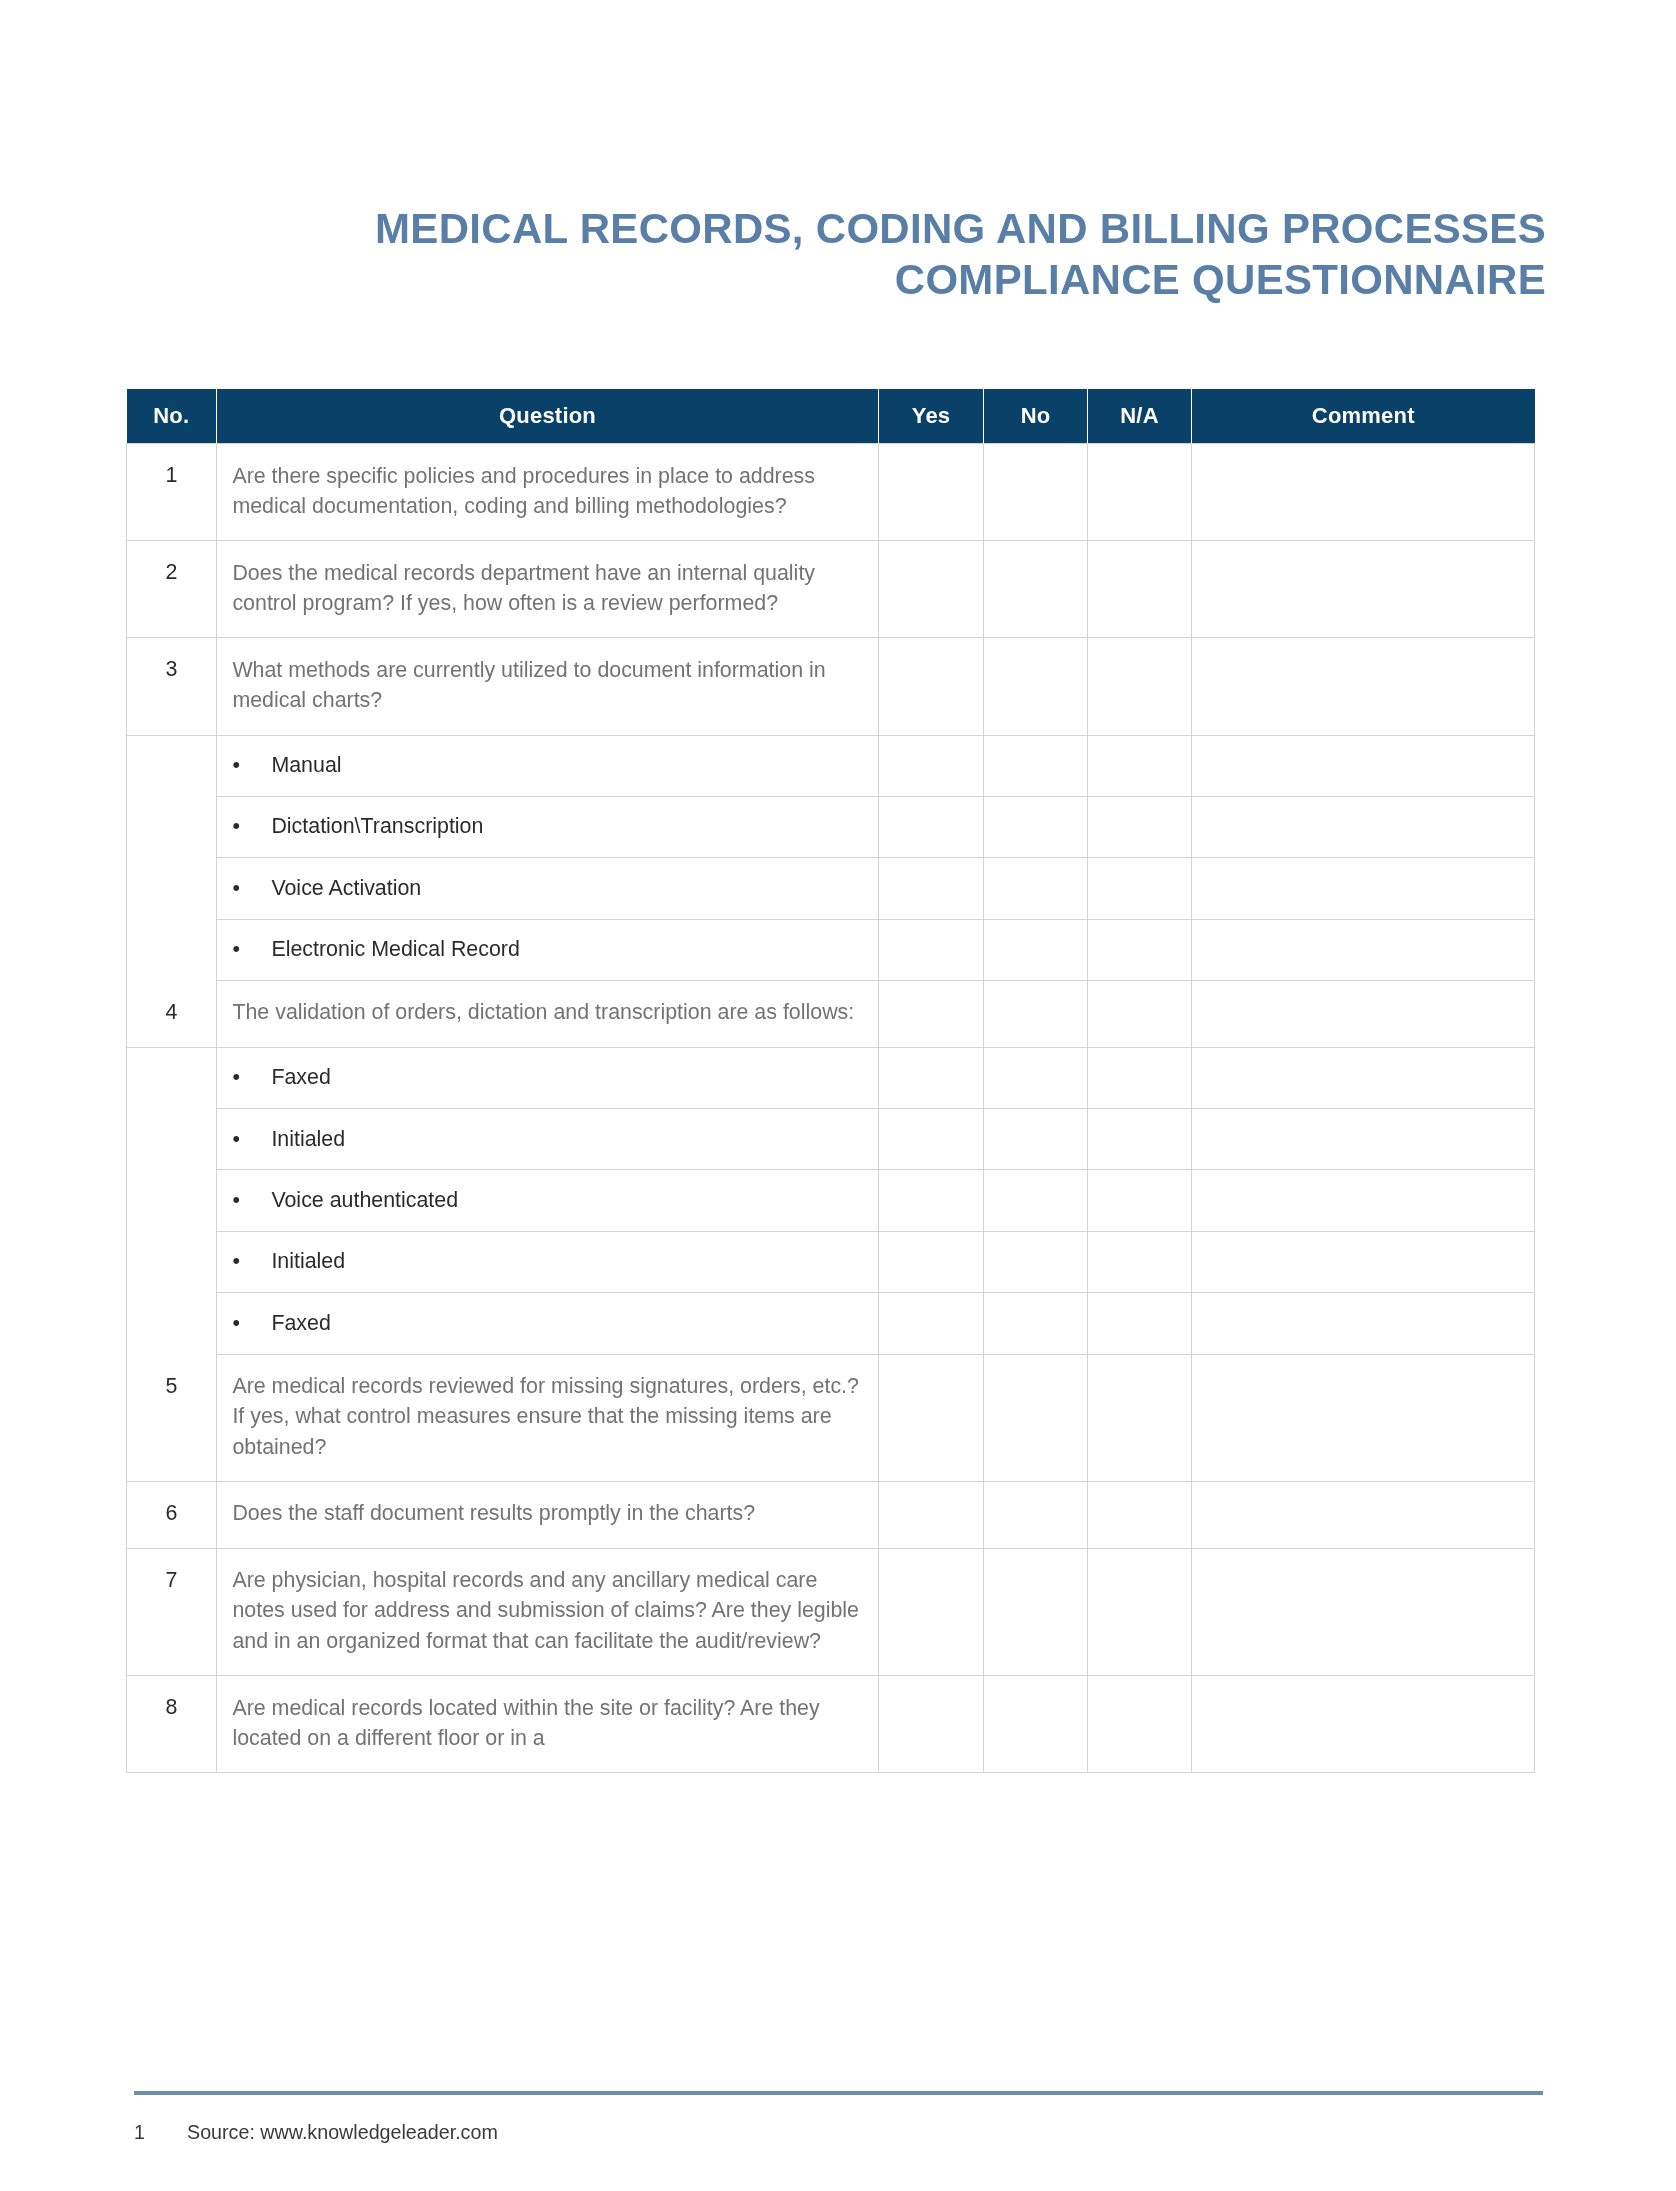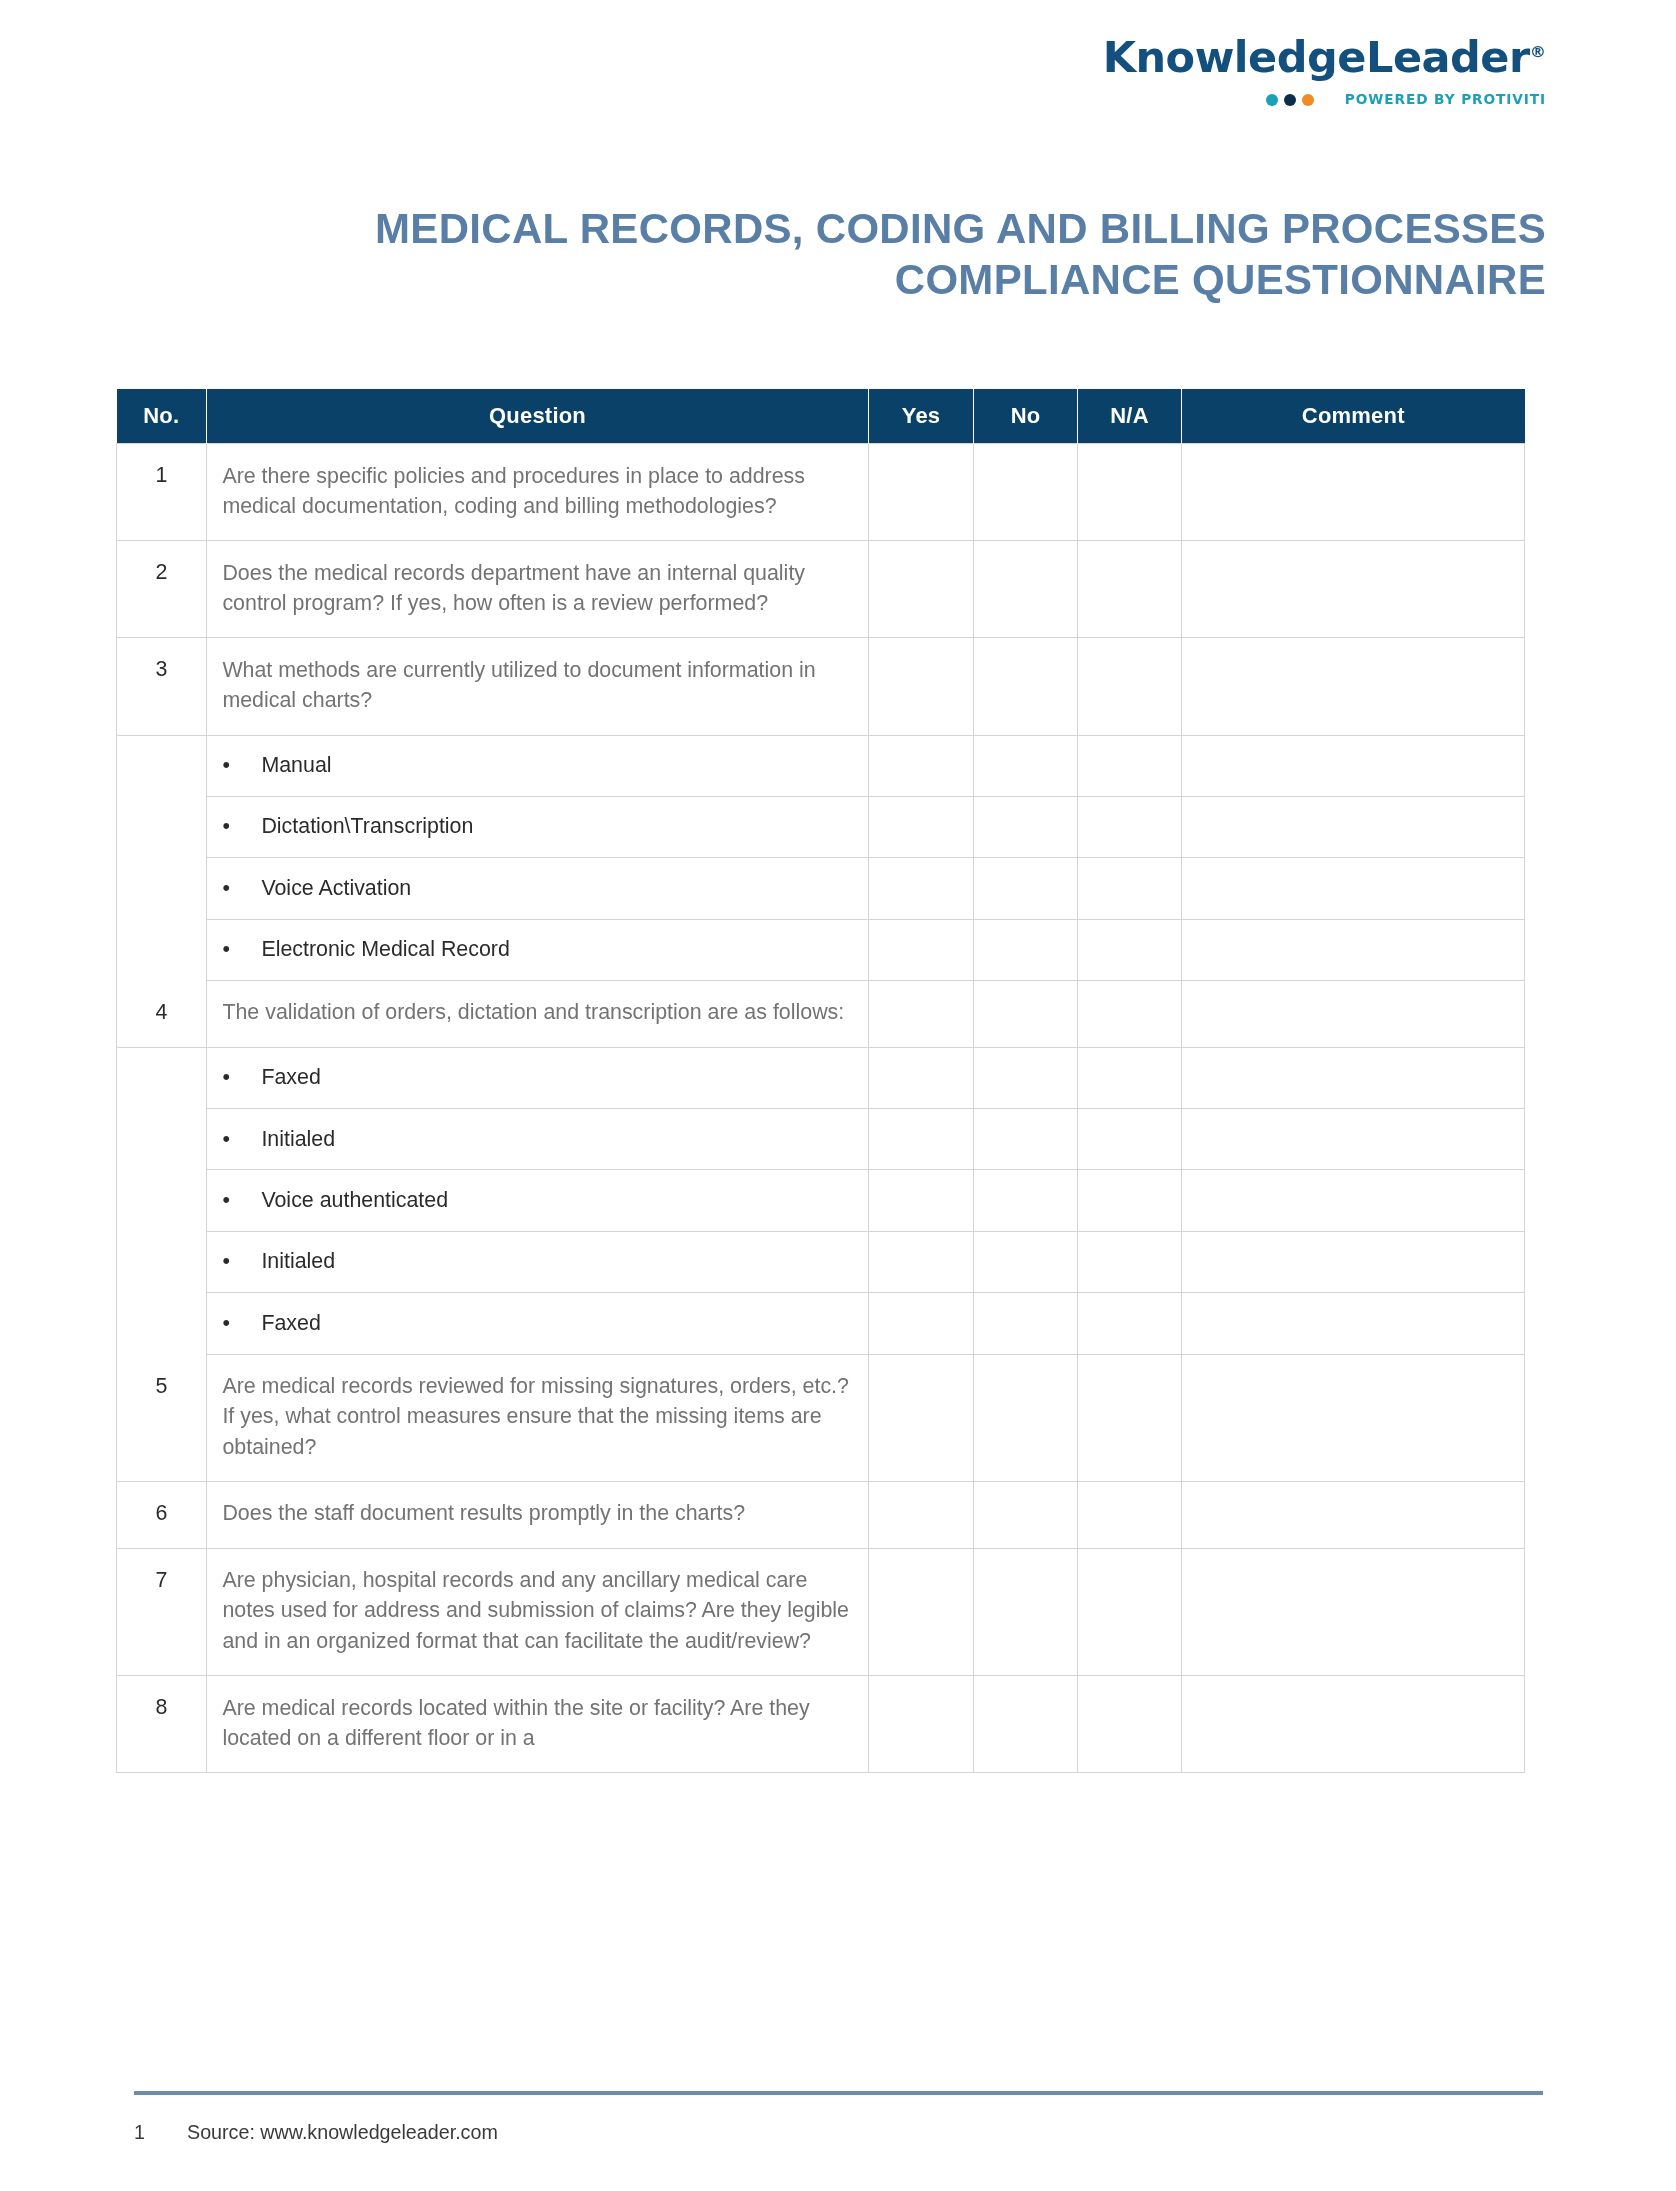--- a/index.html
+++ b/index.html
@@ -88,21 +88,21 @@
     font-weight: 700;
     line-height: 1.22;
     color: #5A7FA6;
     letter-spacing: 0.3px;
   }
 
   
   .qtable {
     position: absolute;
     top: 389px;
-    left: 116px;
+    left: 126px;
     width: 1409px;
     border-collapse: collapse;
     table-layout: fixed;
     font-size: 21.4px;
   }
   .qtable col.c-no      { width: 90px; }
   .qtable col.c-q       { width: 662px; }
   .qtable col.c-yes     { width: 105px; }
   .qtable col.c-nocol   { width: 104px; }
   .qtable col.c-na      { width: 104px; }
@@ -184,31 +184,20 @@
     flex: 0 0 auto;
     color: #3a3a3a;
   }
   .footer-source { flex: 1 1 auto; }
 </style>
 </head>
 <body>
 
 <div class="page">
 
-  <div class="brand-block">
-    <span class="brand-wordmark"><span>KnowledgeLeader</span><span class="reg">®</span></span>
-    <div class="brand-sub">
-      <span class="brand-dots">
-        <span class="brand-dot" style="background:#1BA0B5"></span>
-        <span class="brand-dot" style="background:#0D2C4D"></span>
-        <span class="brand-dot" style="background:#F08C28"></span>
-      </span>
-      <span class="brand-tagline">POWERED BY PROTIVITI</span>
-    </div>
-  </div>
 
   <h1 class="doc-title">MEDICAL RECORDS, CODING AND BILLING PROCESSES COMPLIANCE QUESTIONNAIRE</h1>
 
   <table class="qtable">
     <colgroup>
       <col class="c-no">
         <col class="c-q">
         <col class="c-yes">
         <col class="c-nocol">
         <col class="c-na">

